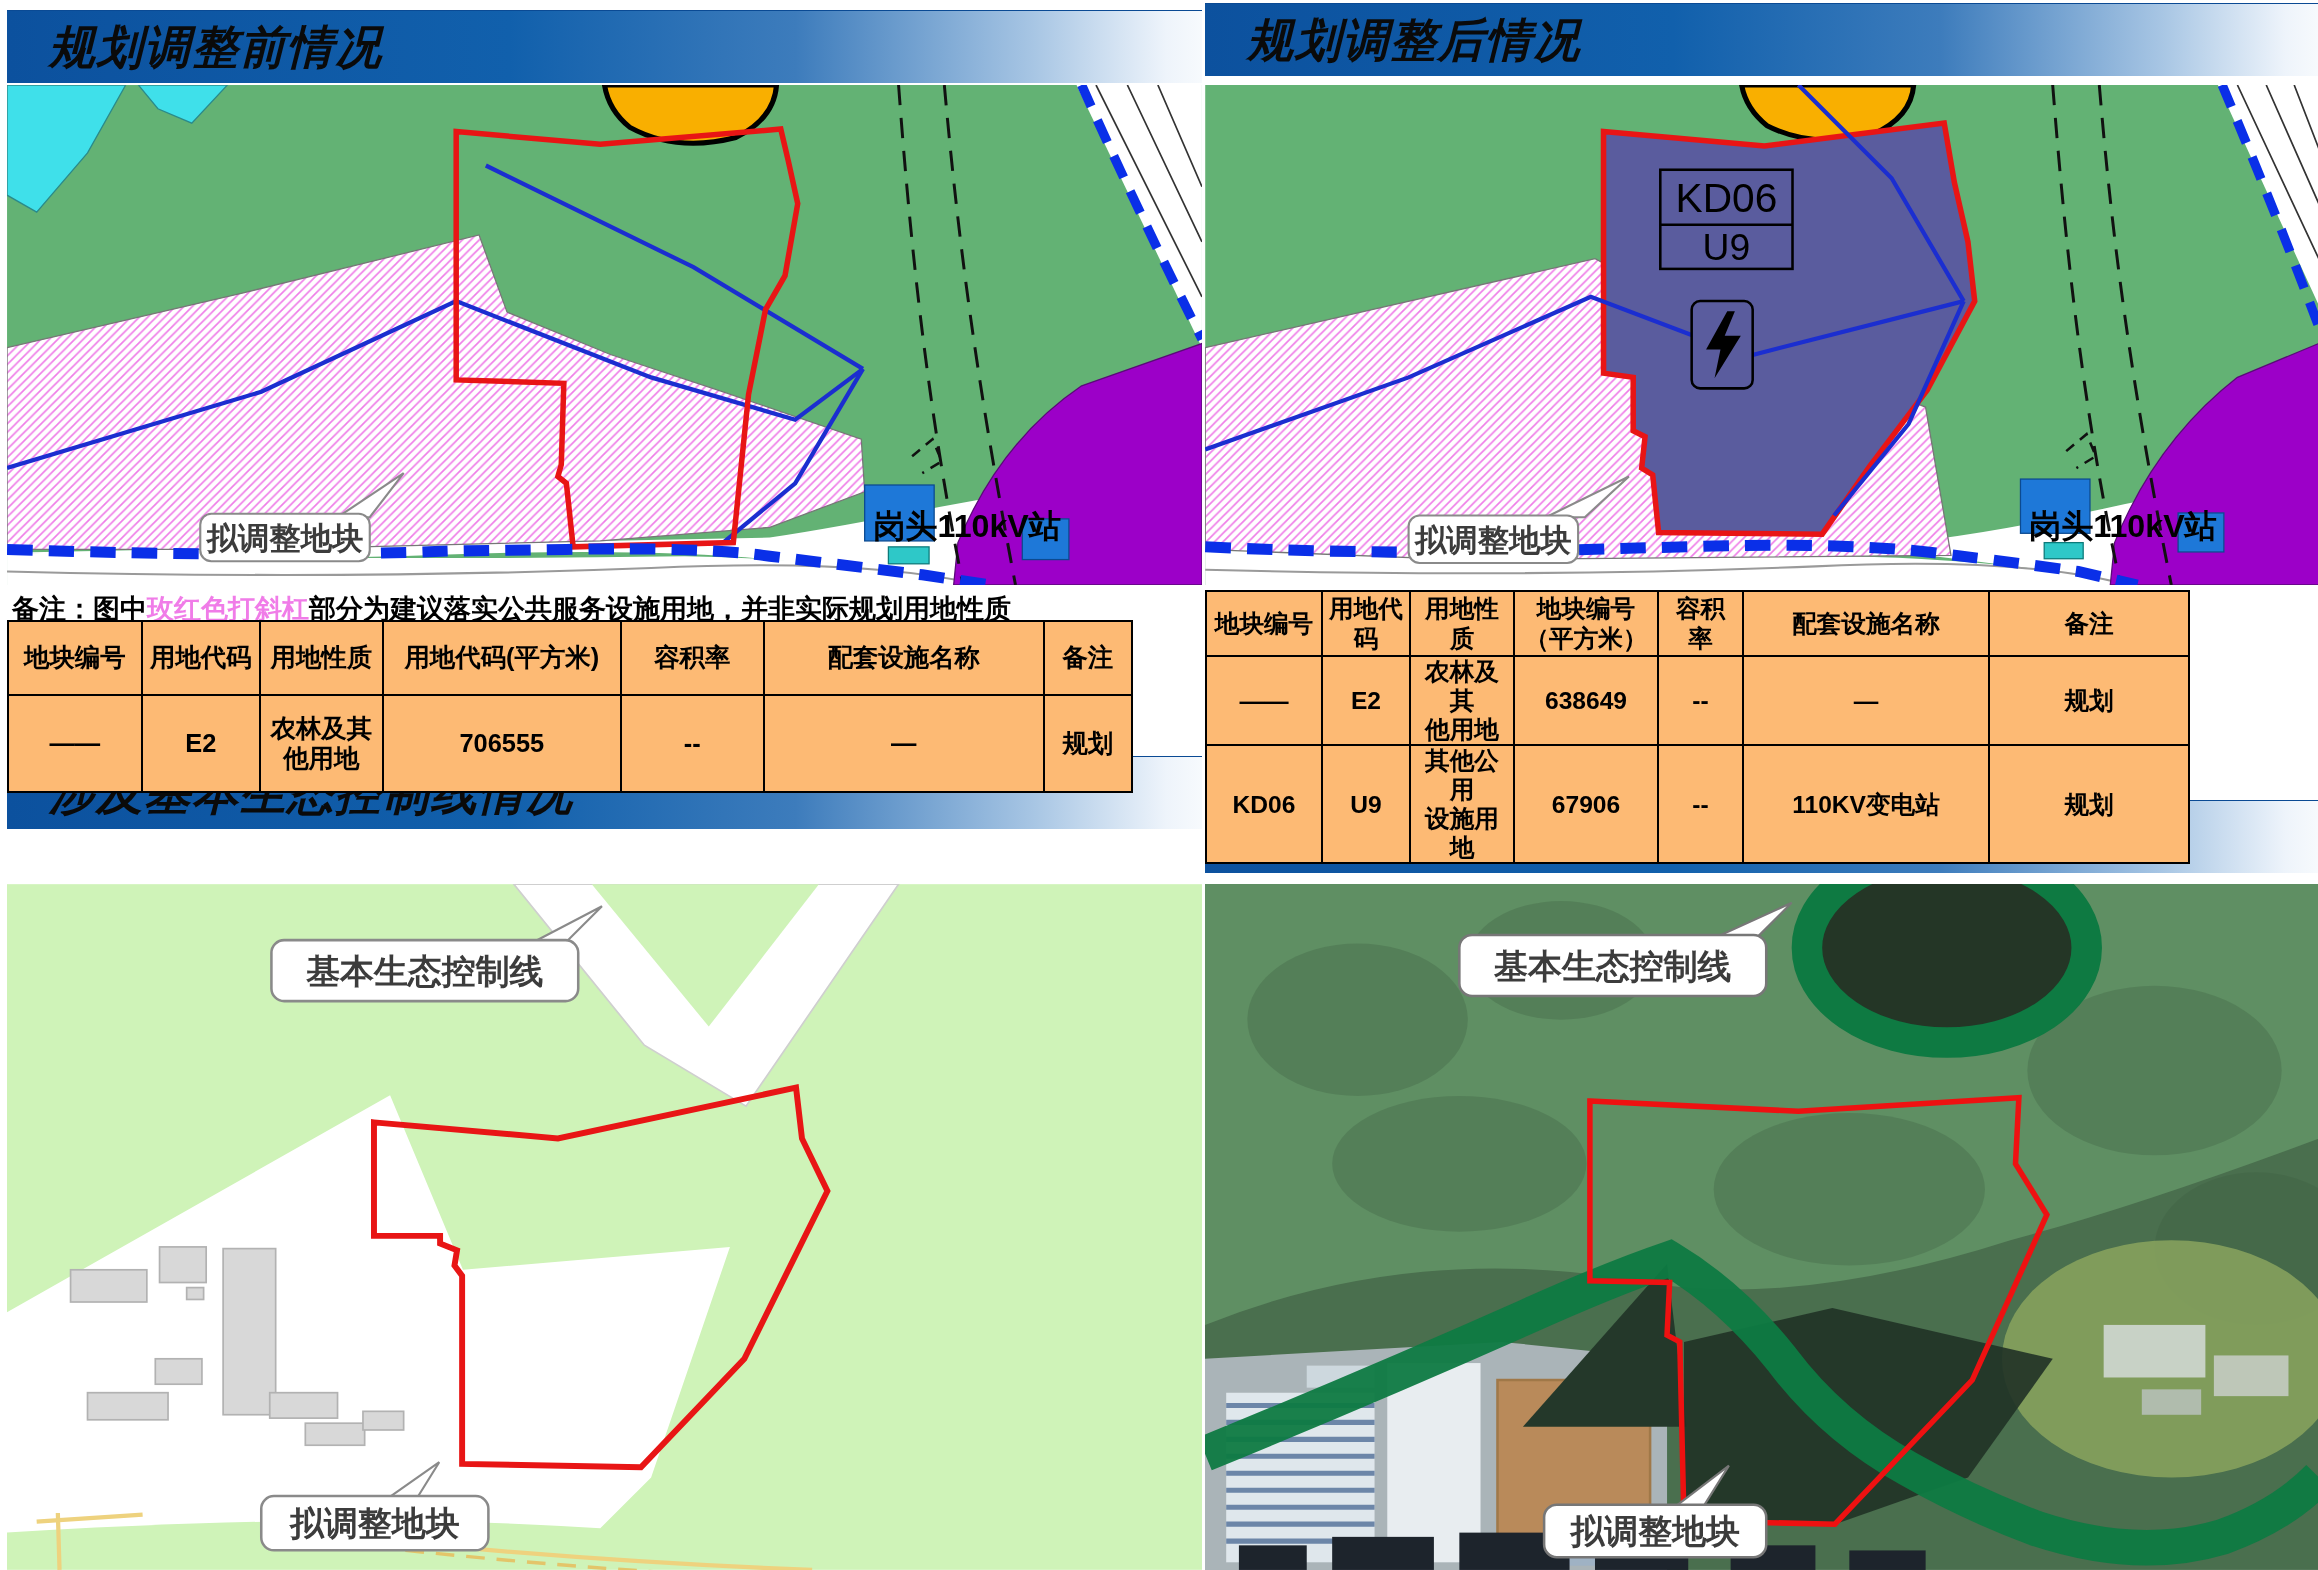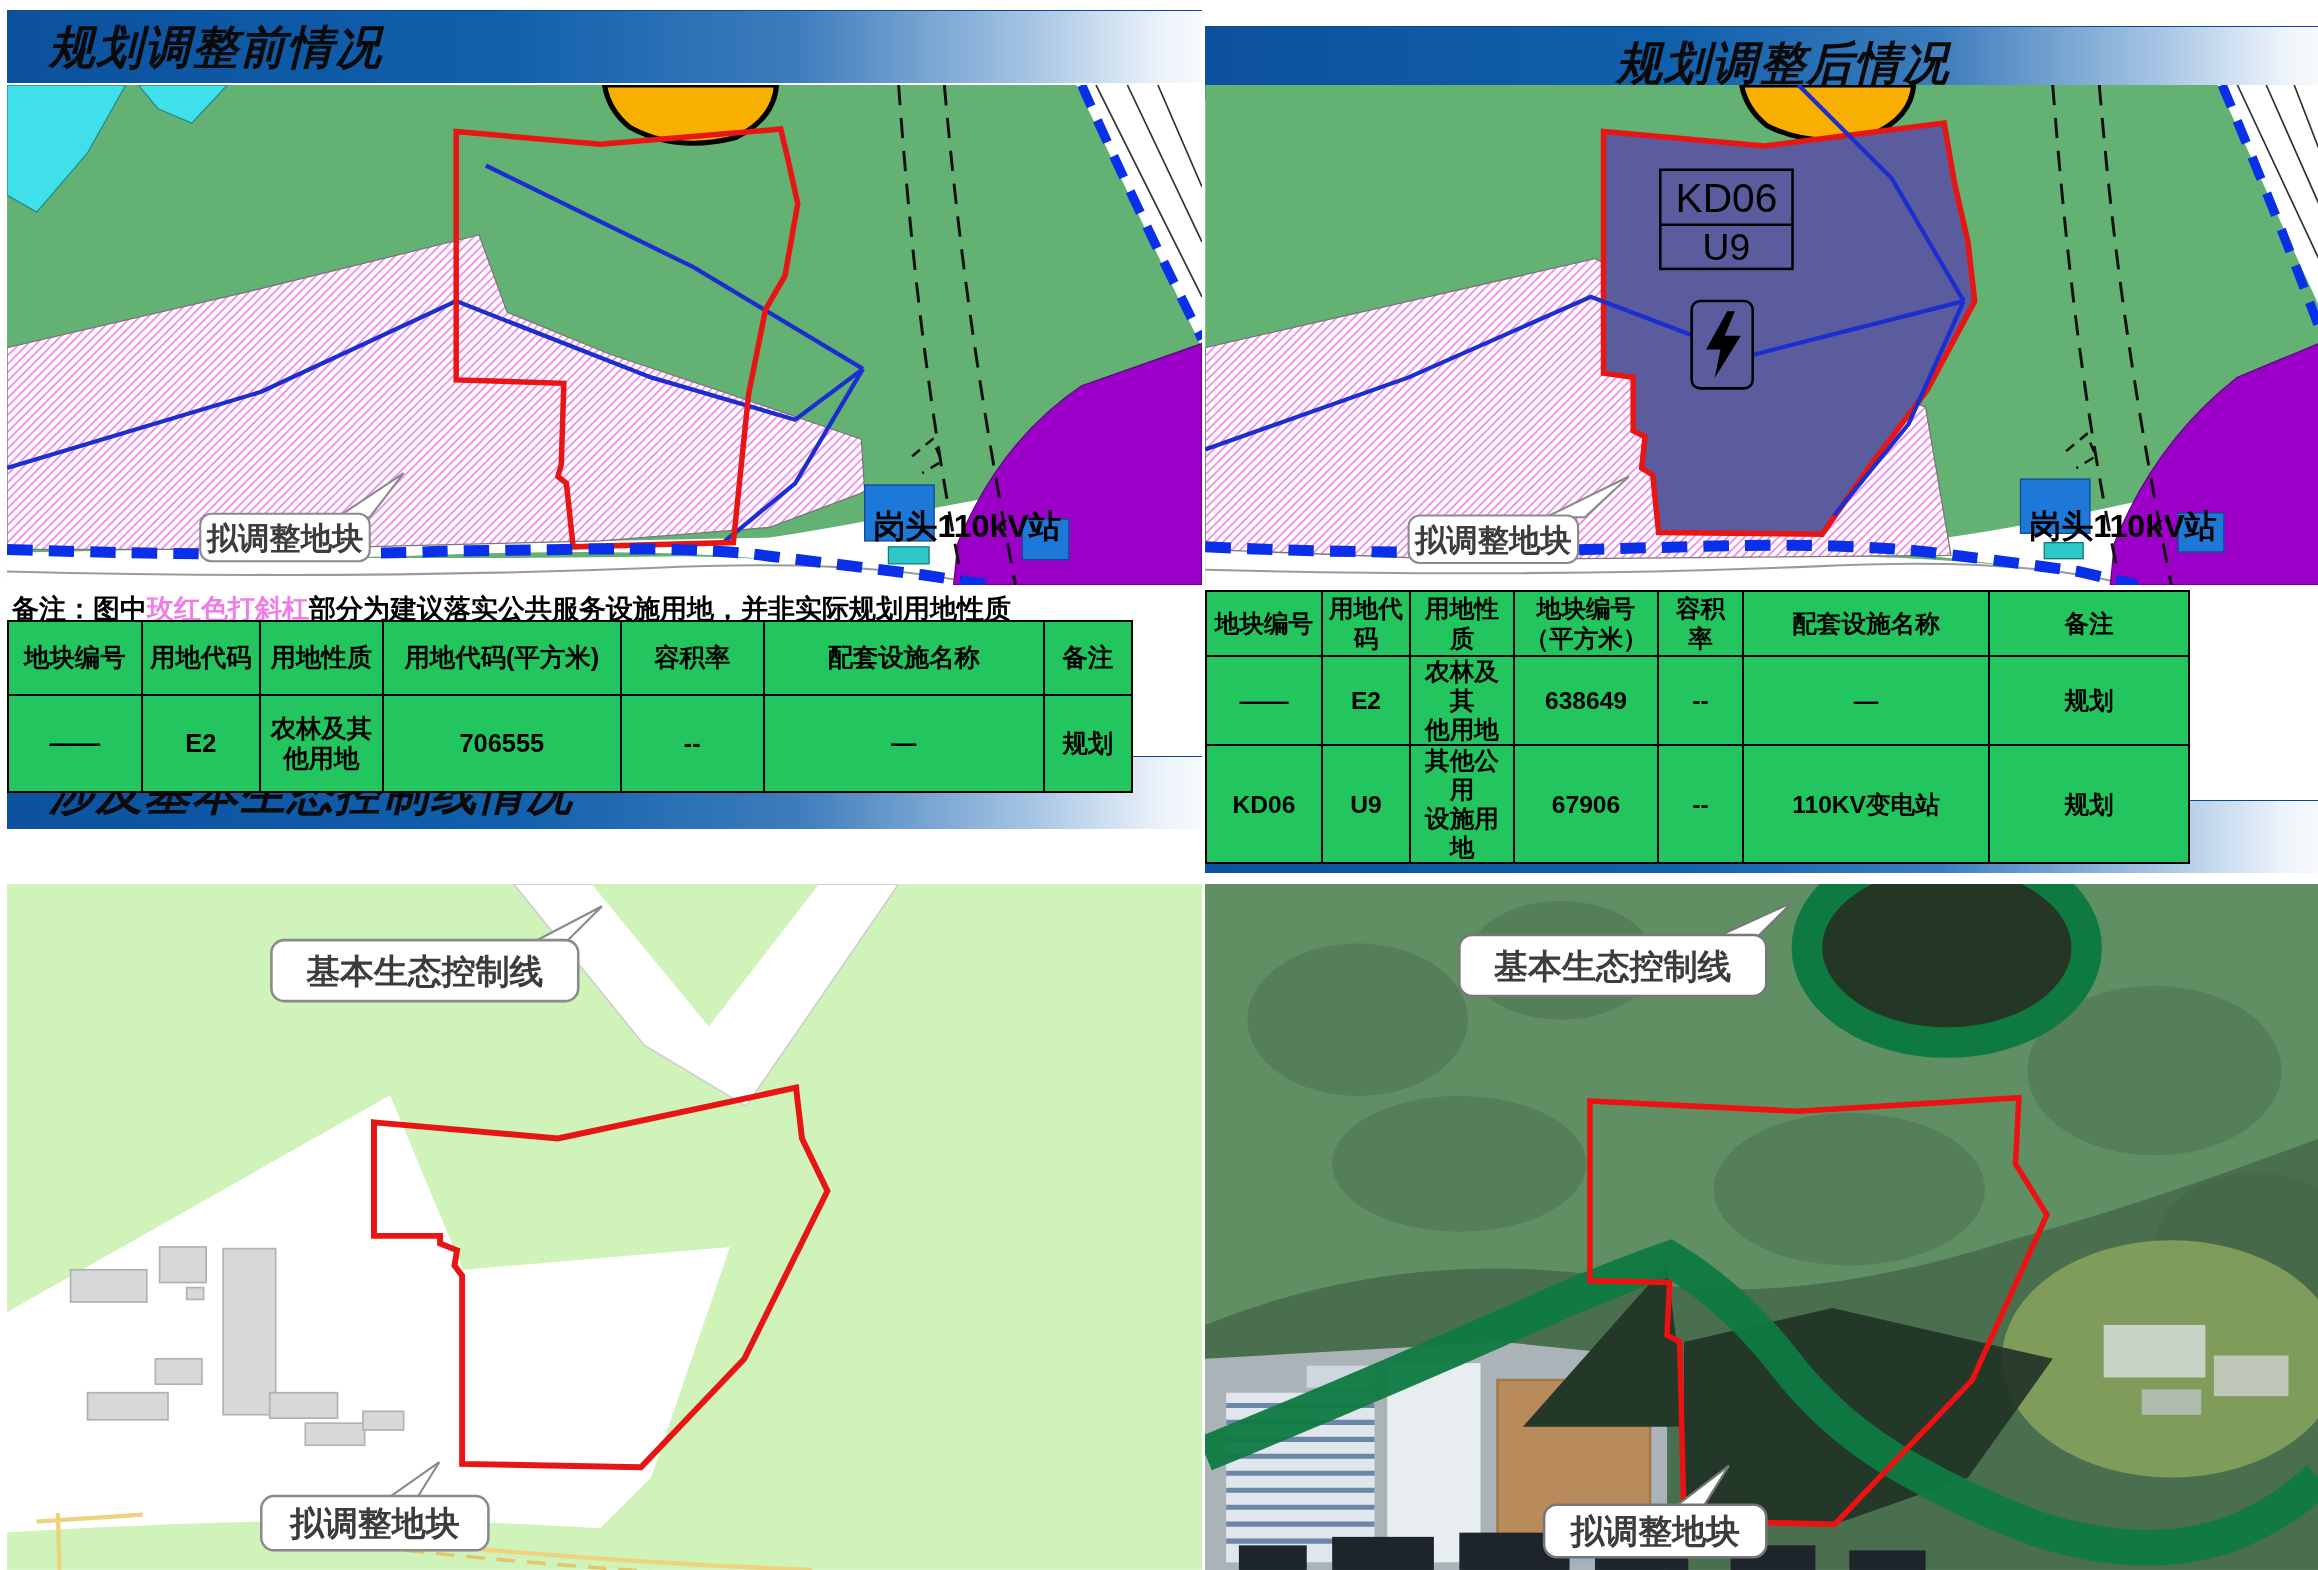--- a/index.html
+++ b/index.html
@@ -9,41 +9,41 @@
   
   .hdr{position:absolute;height:73px;box-sizing:border-box;
        background:linear-gradient(90deg,#0c519e 0%,#1160ac 42%,#3d7cbc 66%,#a8c6e4 86%,#eef4fb 97%,#f7fafd 100%);
        color:#0a0a0a;font-size:46px;font-weight:bold;line-height:73px;padding-left:42px;
        border-top:1.7px solid #0a4a94;font-style:italic;}
   .hdr span{letter-spacing:1.7px;}
   
   .note{position:absolute;left:12px;top:591px;font-size:27px;font-weight:600;color:#000;white-space:nowrap;}
   .note .hl{color:#f07ce8;}
   
-  table.datatbl{position:absolute;border-collapse:collapse;table-layout:fixed;background:#22c55e;}
+  table.datatbl{position:absolute;border-collapse:collapse;table-layout:fixed;background:#fdba74;}
   table.datatbl th,table.datatbl td{border:2.1px solid #000;text-align:center;vertical-align:middle;
        font-weight:600;color:#000;white-space:pre-line;padding:0 3.4px;line-height:1.18;}
   table.tbl-before{left:6.8px;top:620px;width:1124px;font-size:25.4px;}
   table.tbl-before th{height:72px;}
   table.tbl-before td{height:95px;}
   table.tbl-after{left:1205px;top:590px;width:983px;font-size:24.6px;}
   table.tbl-after th{height:63px;}
   table.tbl-after td{height:66px;}
   svg{display:block;}
   svg text{font-family:"Liberation Sans","DejaVu Sans",sans-serif;}
   .callout-text{fill:#3c3c3c;font-weight:bold;}
   .maplabel{fill:#000;font-weight:600;}
 </style>
 </head>
 <body>
 
 <div class="hdr" style="left:6.8px;top:10.2px;width:1195px;">
   <span>规划调整前情况</span>
 </div>
-<div class="hdr" style="left:1205px;top:26px;width:1114px;text-align:center;">
+<div class="hdr" style="left:1205px;top:3px;width:1114px;">
   <span>规划调整后情况</span>
 </div>
 <div class="hdr" style="left:6.8px;top:756px;width:1195px;">
   <span>涉及基本生态控制线情况</span>
 </div>
 <div class="hdr" style="left:1205px;top:800px;width:1114px;">
   <span>影像图</span>
 </div>
 
 <svg class="abs" style="left:6.8px;top:85px;" width="1195" height="500" viewBox="0 0 1410 590">

